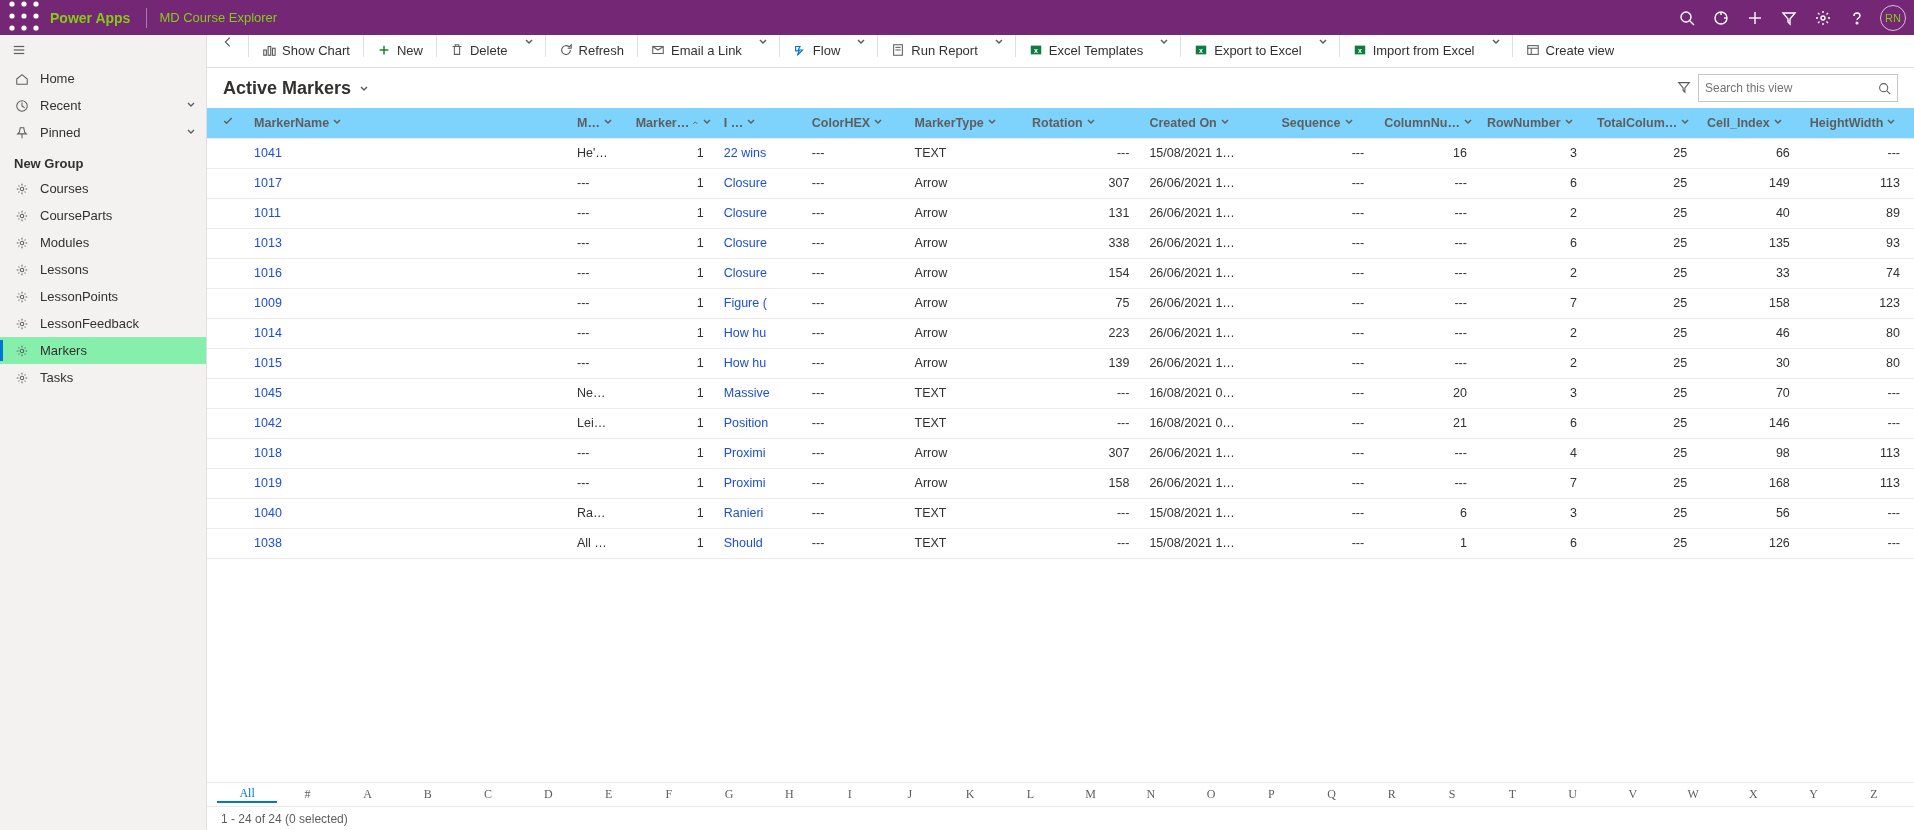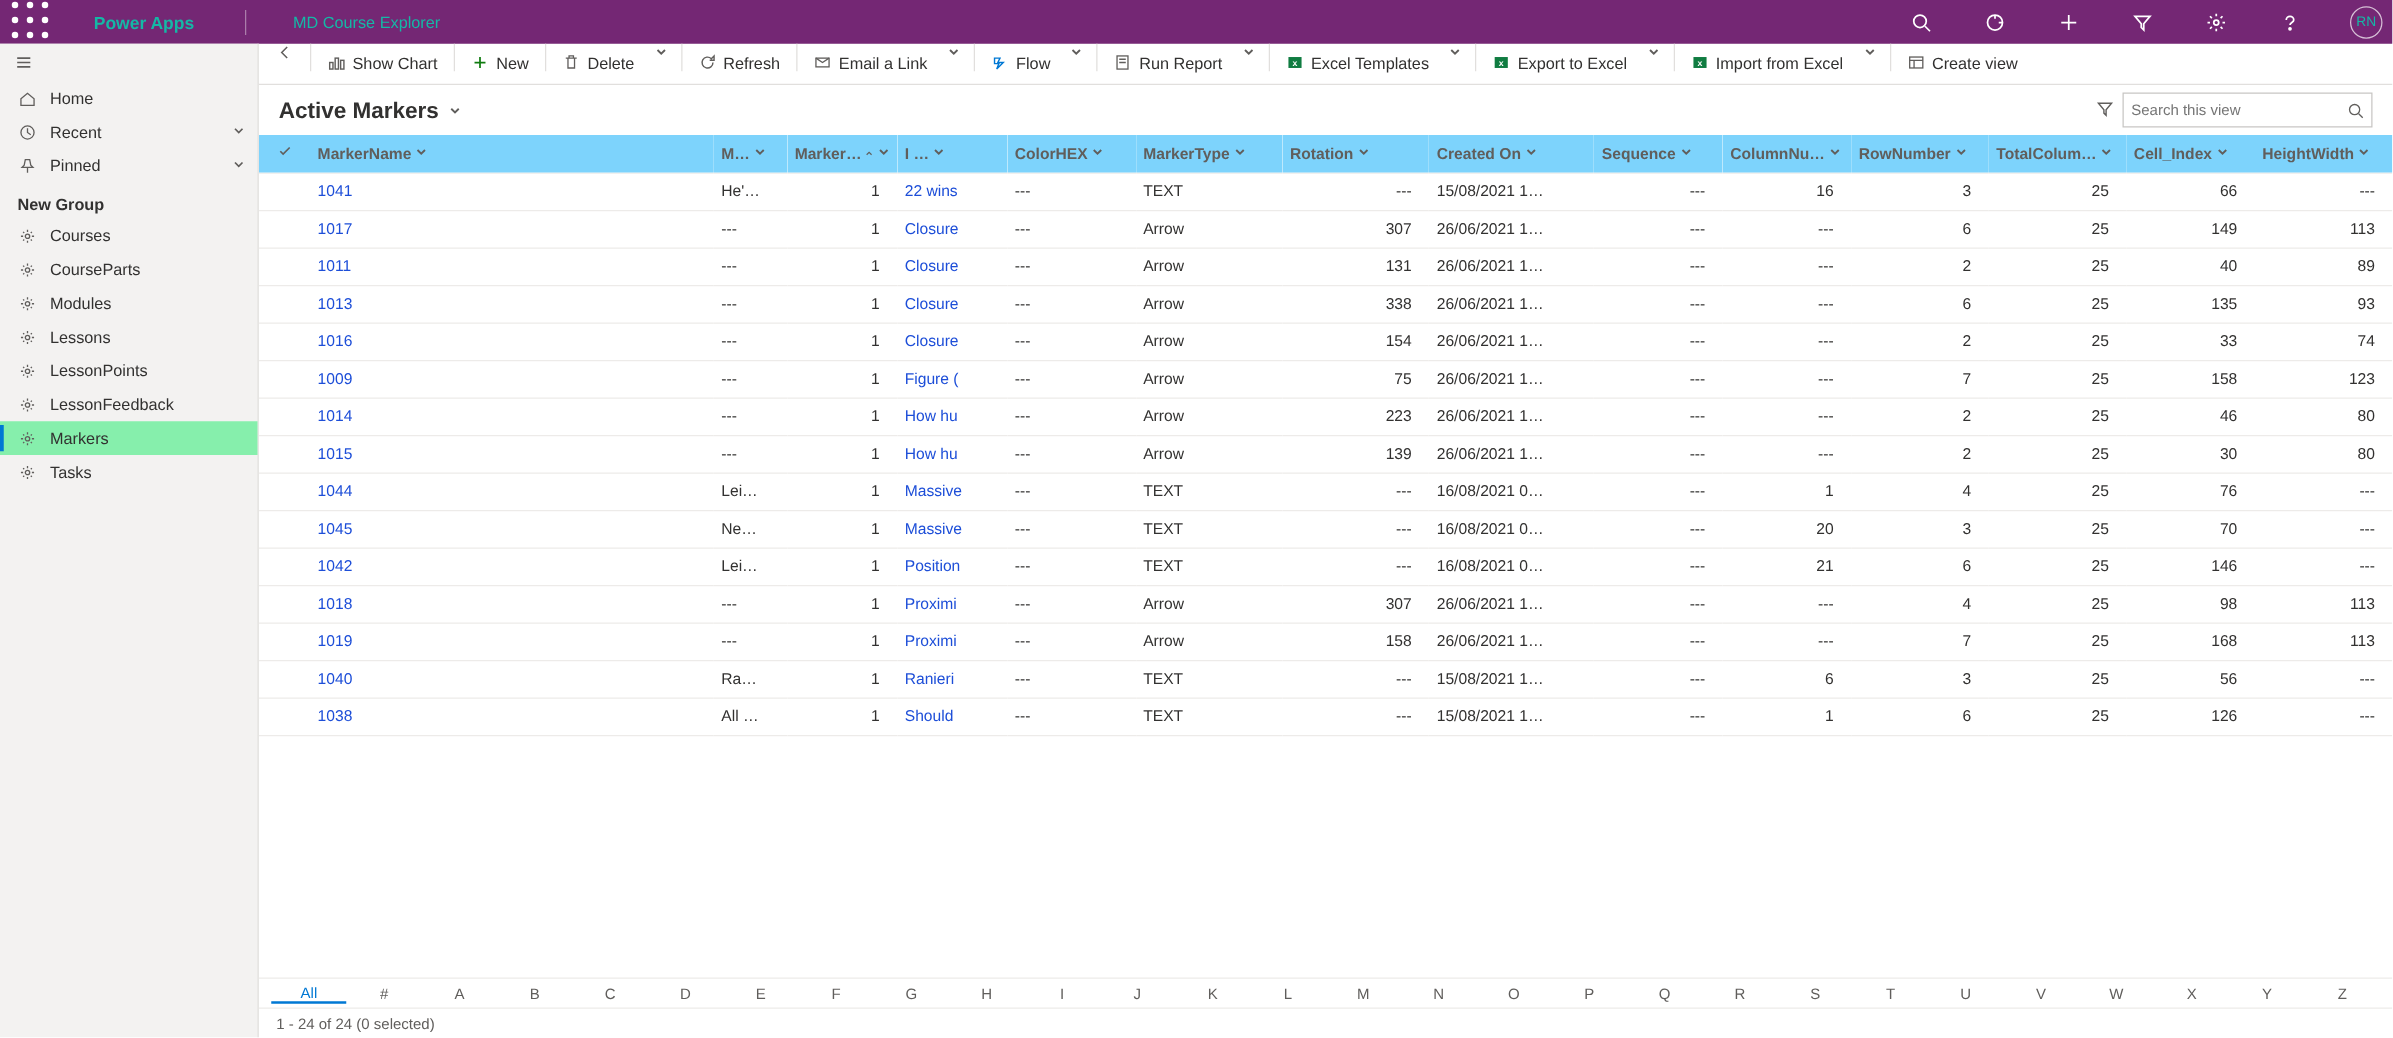--- a/index.html
+++ b/index.html
@@ -1,17 +1,17 @@
 <!DOCTYPE html>
 <html><head>
 <meta charset="utf-8">
 <style>
 * { box-sizing: border-box; margin: 0; padding: 0; }
 body { font-family: "Segoe UI", sans-serif; font-size: 13px; color: #323130; background: #fff; overflow: hidden; }
-.topbar { height: 35px; background: #742774; display: flex; align-items: center; color: #14b8a6; padding: 0 8px; gap: 25px; }
+.topbar { height: 35px; background: #742774; display: flex; align-items: center; color: #84cc16; padding: 0 8px; }
 .topbar .waffle { width: 32px; text-align: center; cursor: pointer; }
 .topbar .brand { font-weight: 600; font-size: 14px; padding: 0 10px; }
 .topbar .divider { width: 1px; height: 20px; background: rgba(255,255,255,.4); margin: 0 6px; }
 .topbar .appname { font-size: 13px; padding: 0 6px; }
 .topbar .spacer { flex: 1; }
 .topbar .ticon { width: 34px; height: 34px; display: flex; align-items: center; justify-content: center; cursor: pointer; }
 .topbar .ticon svg { width: 16px; height: 16px; stroke: #fff; fill: none; stroke-width: 1.4; }
 .topbar .avatar { width: 26px; height: 26px; border-radius: 50%; border: 1px solid rgba(255,255,255,.7); display: flex; align-items: center; justify-content: center; font-size: 11px; margin-left: 6px; cursor: pointer; }
 
 .shell { display: flex; height: calc(100vh - 35px); }
@@ -46,21 +46,21 @@
 .gridwrap { flex: 1; overflow: hidden; display: flex; flex-direction: column; }
 .grid { flex: 1; overflow: auto; }
 table { border-collapse: collapse; width: 100%; table-layout: fixed; }
 th, td { border-bottom: 1px solid #edebe9; height: 30px; padding: 0 6px; text-align: left; white-space: nowrap; overflow: hidden; text-overflow: ellipsis; font-size: 12.5px; }
 th { font-weight: 700; color: #605e5c; position: sticky; top: 0; background: #7dd3fc; }
 th .colhead { display: flex; align-items: center; gap: 3px; cursor: pointer; }
 td.link a { color: #1d4ed8; text-decoration: none; cursor: pointer; }
 td.num { text-align: right; padding-right: 14px; }
 .checkcol { width: 28px; text-align: center; }
 
-.alphabar { height: 24px; border-top: 1px solid #edebe9; display: flex; align-items: center; padding: 0 10px; gap: 0; }
+.alphabar { height: 24px; border-top: 1px solid #edebe9; display: flex; align-items: center; padding: 0 10px; gap: 0; font-family: Liberation Serif, serif; }
 .alphabar span { flex: 1; text-align: center; font-size: 12px; cursor: pointer; color: #605e5c; }
 .alphabar span.active { color: #0078d4; border-bottom: 2px solid #0078d4; }
 
 .status { height: 24px; border-top: 1px solid #edebe9; display: flex; align-items: center; padding: 0 14px; font-size: 12px; color: #605e5c; }
 </style>
 </head>
 <body>
 
 <div class="topbar">
   <div class="waffle">
@@ -672,37 +672,20 @@
     <td>---</td>
     <td>Arrow</td>
     <td class="num">139</td>
     <td>26/06/2021 1…</td>
     <td class="num">---</td>
     <td class="num">---</td>
     <td class="num">2</td>
     <td class="num">25</td>
     <td class="num">30</td>
     <td class="num">80</td>
-              </tr>
-              <tr>
-    <td class="checkcol"></td>
-    <td class="link"><a>1044</a></td>
-    <td>Lei…</td>
-    <td class="num">1</td>
-    <td class="link"><a>Massive</a></td>
-    <td>---</td>
-    <td>TEXT</td>
-    <td class="num">---</td>
-    <td>16/08/2021 0…</td>
-    <td class="num">---</td>
-    <td class="num">1</td>
-    <td class="num">4</td>
-    <td class="num">25</td>
-    <td class="num">76</td>
-    <td class="num">---</td>
               </tr>
               <tr>
     <td class="checkcol"></td>
     <td class="link"><a>1045</a></td>
     <td>Ne…</td>
     <td class="num">1</td>
     <td class="link"><a>Massive</a></td>
     <td>---</td>
     <td>TEXT</td>
     <td class="num">---</td>

